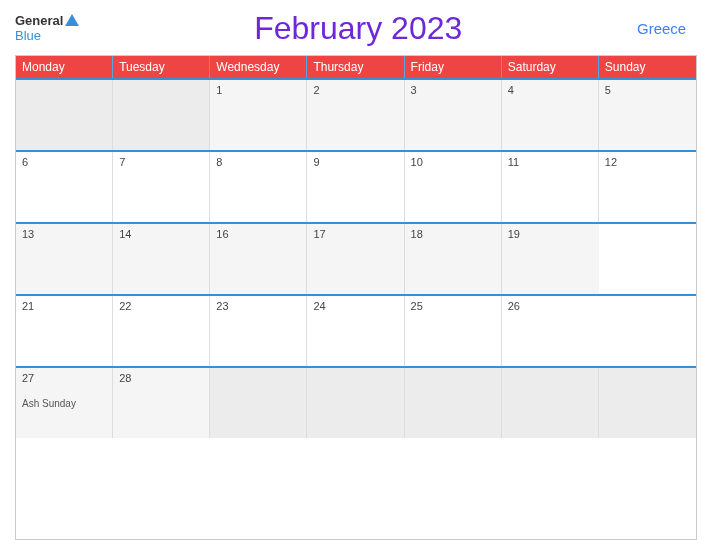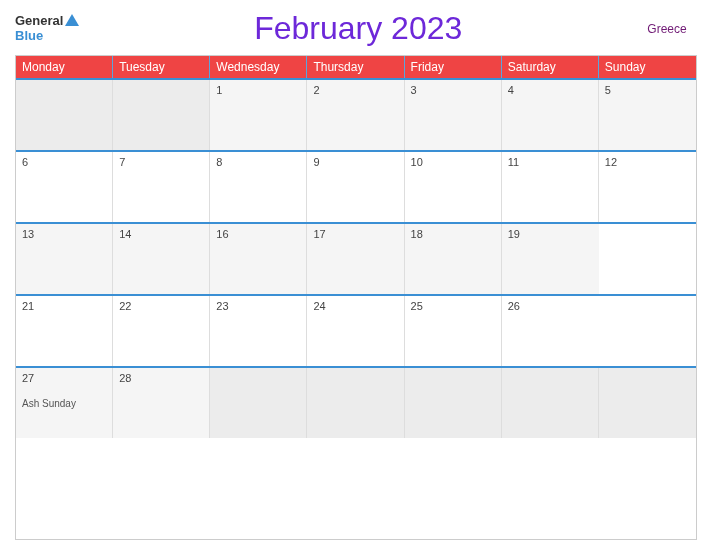--- a/index.html
+++ b/index.html
@@ -30,21 +30,21 @@
       gap: 2px;
     }
     .logo-text-general {
       font-size: 13px;
       font-weight: bold;
       color: #333;
       line-height: 1.1;
     }
     .logo-text-blue {
       font-size: 13px;
-      font-weight: bold;
+      font-weight: normal;
       color: #3a8fd4;
       line-height: 1.1;
     }
     .logo-triangle {
       width: 0;
       height: 0;
       border-left: 7px solid transparent;
       border-right: 7px solid transparent;
       border-bottom: 12px solid #3a8fd4;
       margin-left: 2px;
@@ -59,23 +59,23 @@
       align-items: center;
     }
     .title {
       font-size: 32px;
       font-weight: normal;
       color: #6d28d9;
       text-align: center;
       flex: 1;
     }
     .country {
-      font-size: 12px;
-      color: #701a75;
-      text-align: center;
+      font-size: 15px;
+      color: #3b82f6;
+      text-align: left;
       min-width: 60px;
     }
     .calendar {
       border: 1px solid #ccc;
       flex: 1;
     }
     .day-headers {
       display: grid;
       grid-template-columns: repeat(7, 1fr);
       background: #ef4444;

